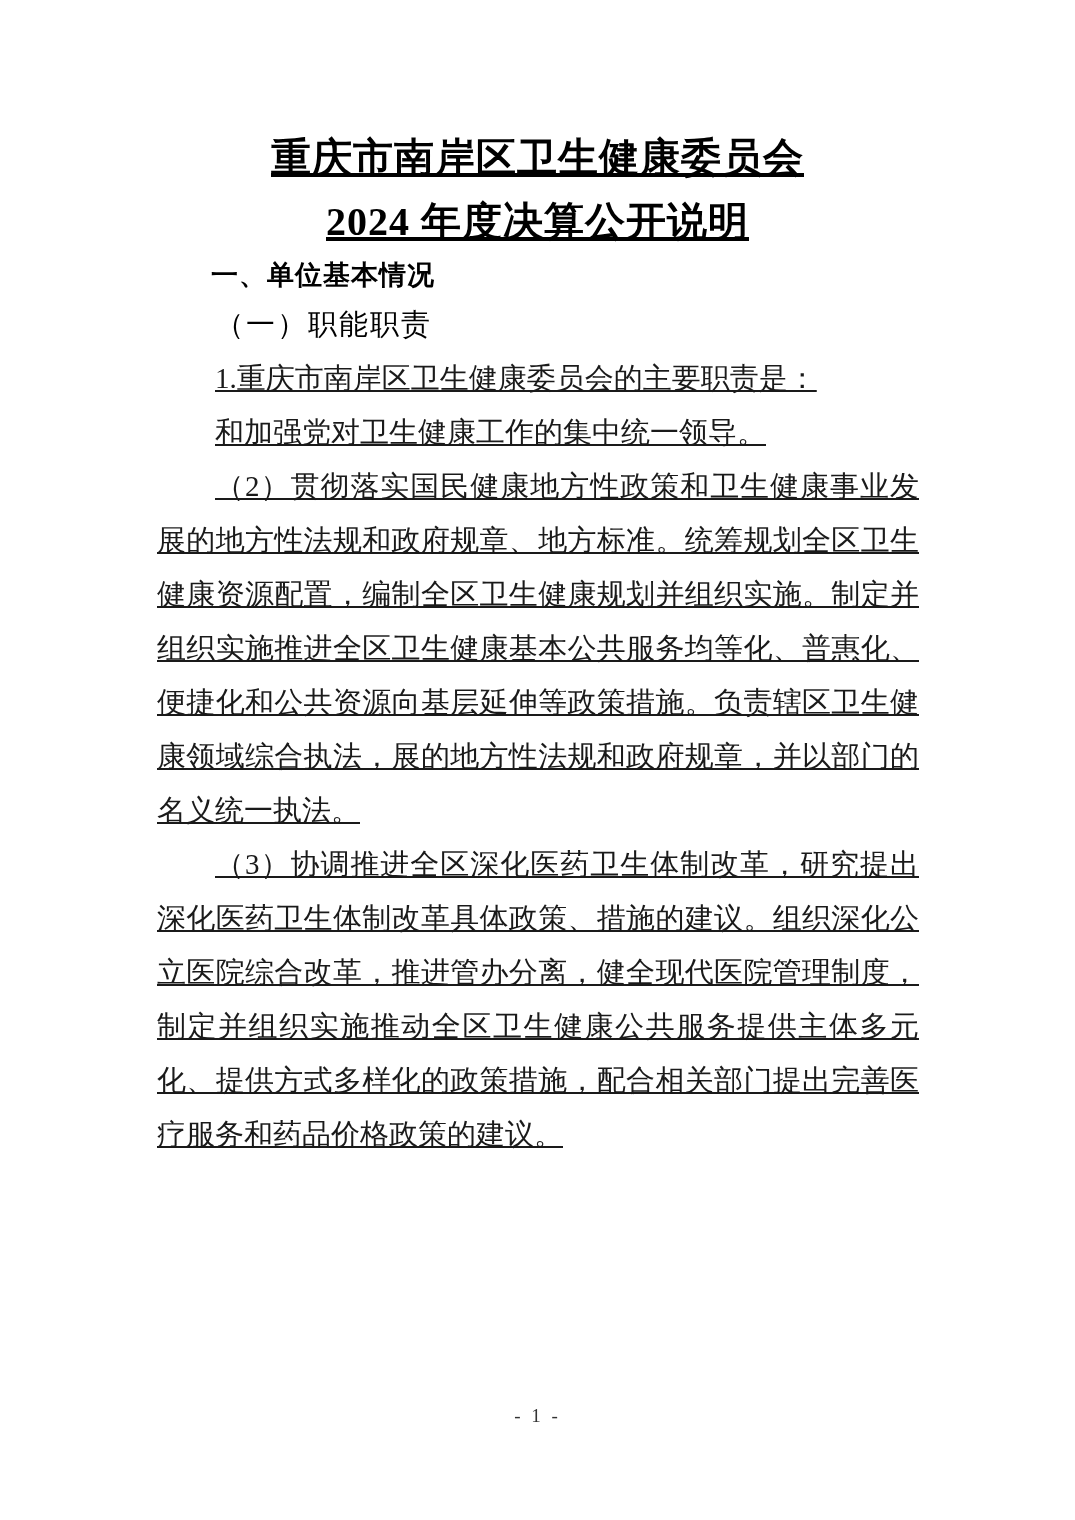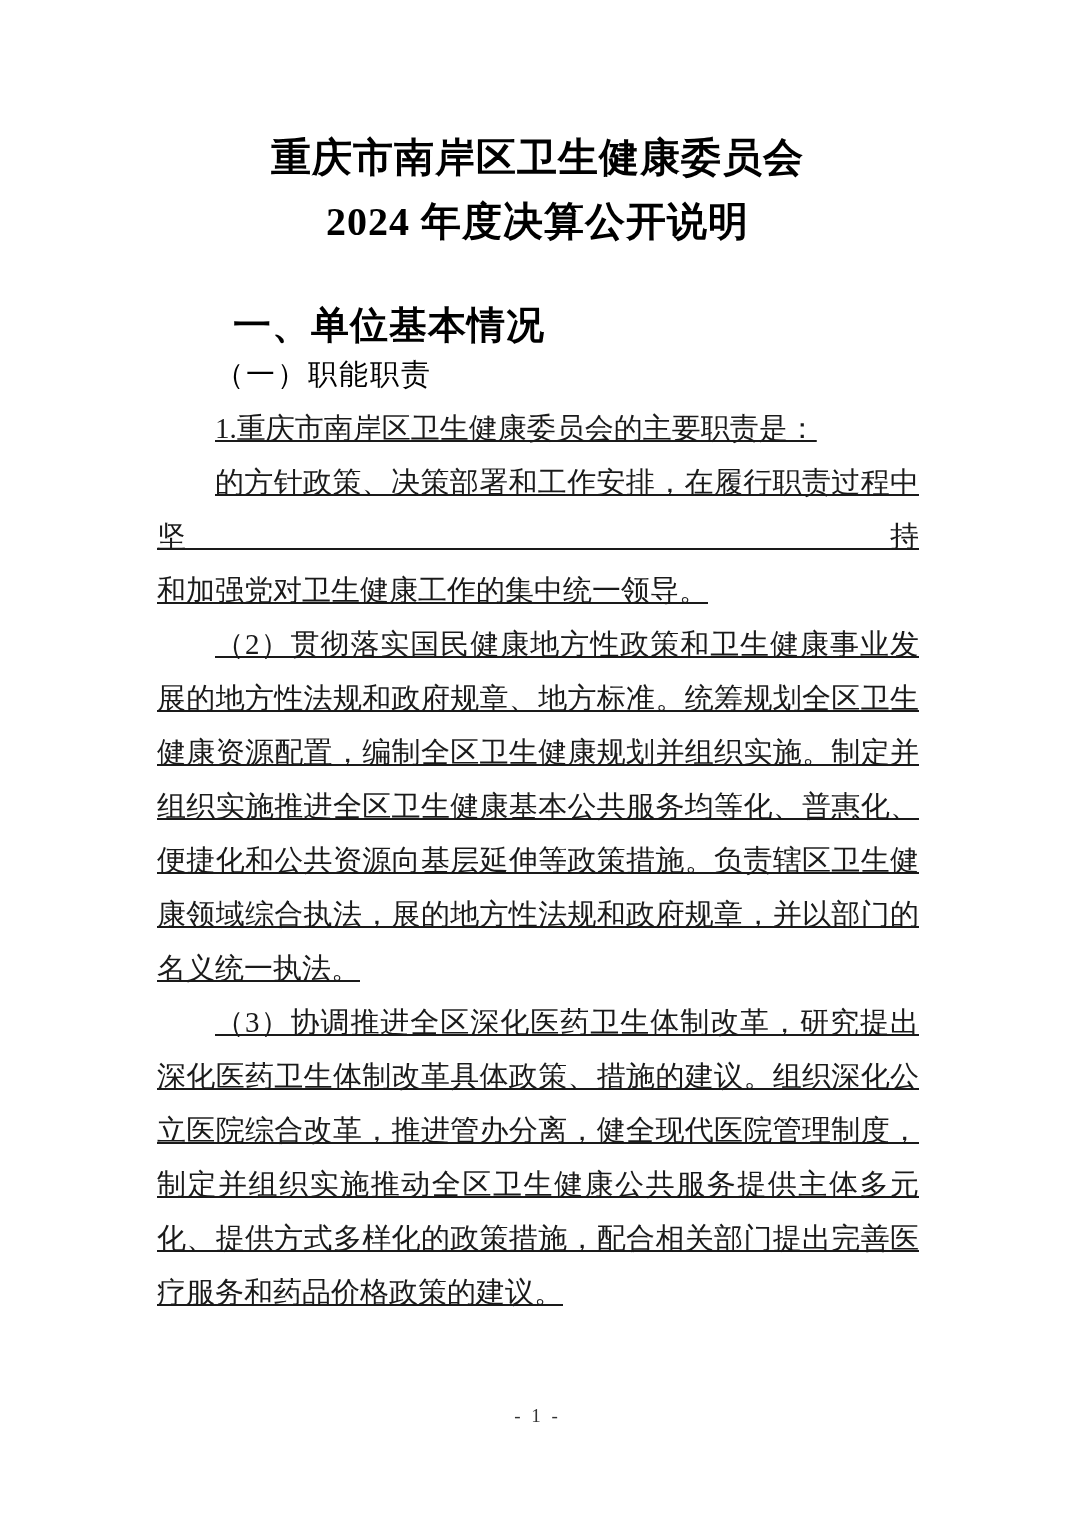--- a/index.html
+++ b/index.html
@@ -14,34 +14,34 @@
     margin: 0 auto;
     background: #ffffff;
     color: #1a1a1a;
     font-family: "Liberation Serif", "DejaVu Serif", serif;
     overflow: hidden;
   }
   .title-block {
     padding-top: 126px;
     text-align: center;
     color: #000000;
+    text-decoration: underline;
   }
   .title-line {
     font-size: 40px;
     line-height: 64px;
     font-weight: 700;
     letter-spacing: 1px;
   }
   .content {
     padding: 0 156px 0 157px; 
   }
   .section-heading {
-    margin-top: 50px;
     font-family: "Liberation Sans", "DejaVu Sans", sans-serif;
-    font-size: 38px;
+    font-size: 27px;
     line-height: 42px;
     font-weight: 700;
     color: #000000;
     text-indent: 2em;
     letter-spacing: 1px;
   }
   .subsection-heading {
     margin-top: 7px;
     font-size: 29px;
     line-height: 42px;
@@ -89,21 +89,20 @@
   </header>
 
   <main class="content">
     <div class="section-heading">一、单位基本情况</div>
     <div class="subsection-heading">（一）职能职责</div>
     <div class="paragraphs" id="paragraphs">
         <div class="para">
           <div class="line">1.重庆市南岸区卫生健康委员会的主要职责是：</div>
         </div>
         <div class="para">
-          <div class="line">的方针政策、决策部署和工作安排，在履行职责过程中坚持</div>
           <div class="line">和加强党对卫生健康工作的集中统一领导。</div>
         </div>
         <div class="para">
           <div class="line">（2）贯彻落实国民健康地方性政策和卫生健康事业发</div>
           <div class="line">展的地方性法规和政府规章、地方标准。统筹规划全区卫生</div>
           <div class="line">健康资源配置，编制全区卫生健康规划并组织实施。制定并</div>
           <div class="line">组织实施推进全区卫生健康基本公共服务均等化、普惠化、</div>
           <div class="line">便捷化和公共资源向基层延伸等政策措施。负责辖区卫生健</div>
           <div class="line">康领域综合执法，展的地方性法规和政府规章，并以部门的</div>
           <div class="line">名义统一执法。</div>

